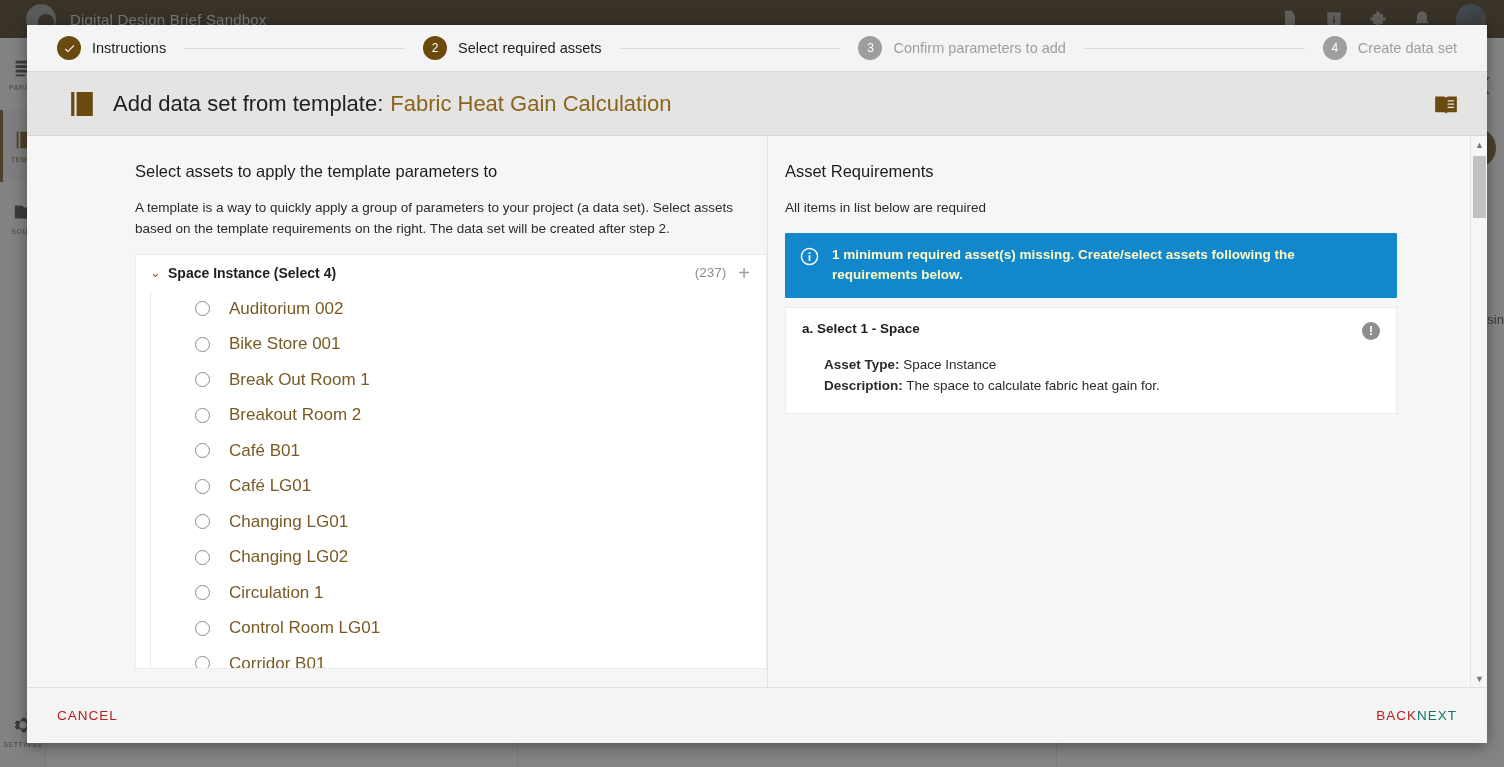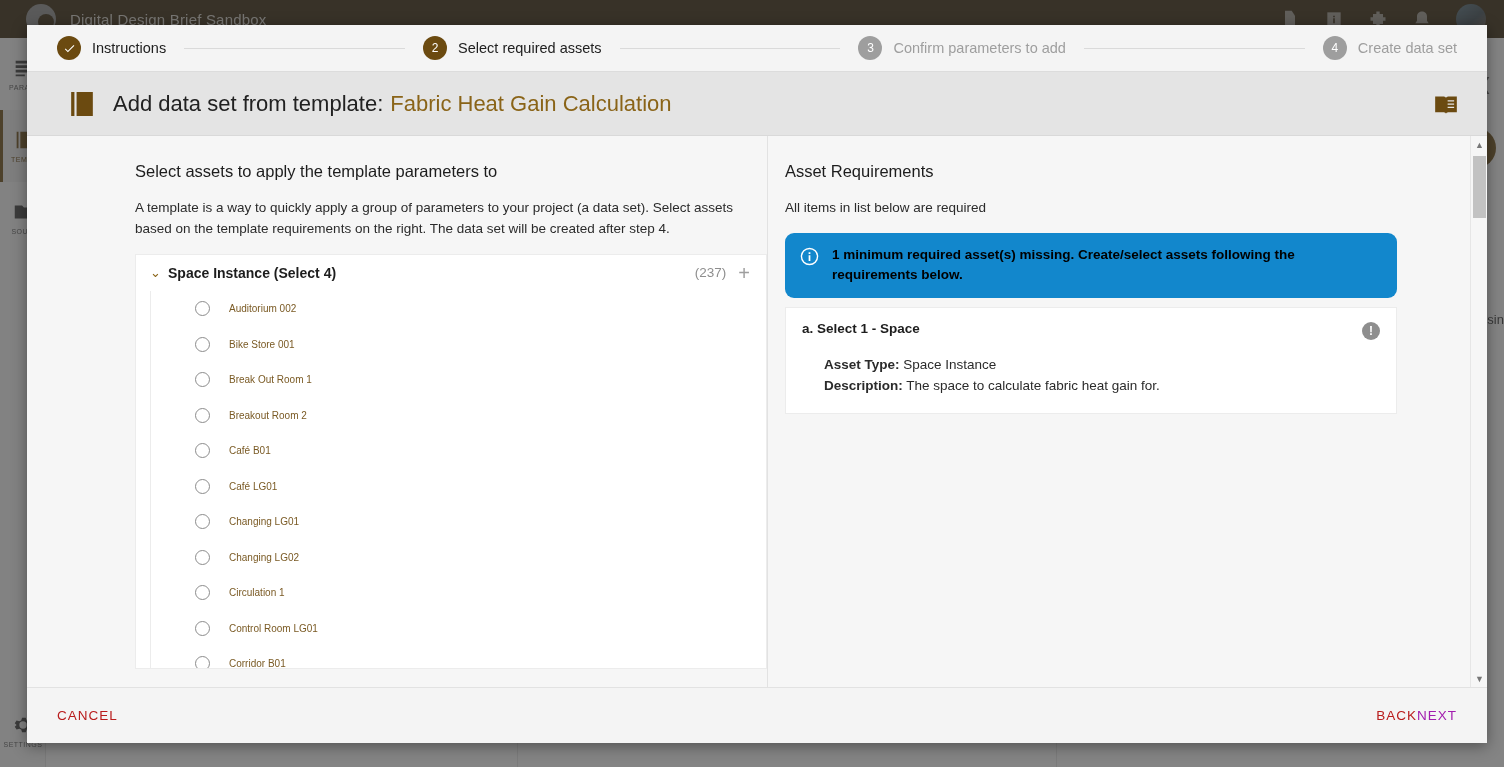--- a/index.html
+++ b/index.html
@@ -131,25 +131,25 @@
   .grp-label { font-size: 14px; color: #1d1d1d; font-weight: 700; }
   .grp-count { margin-left: auto; font-size: 13.5px; color: #8e8e8e; }
   .grp-plus { margin-left: 12px; font-size: 20px; color: #9e9e9e; font-weight: 300; line-height: 1; }
 
   .opt-rows { border-left: 1px solid #ececec; margin-left: 14px; }
   .opt-row { display: flex; align-items: center; height: 35.5px; padding-left: 44px; }
   .radio {
     width: 15px; height: 15px; border: 1.6px solid #8c8c8c; border-radius: 50%;
     flex: 0 0 auto;
   }
-  .opt-label { margin-left: 19px; font-size: 10px; color: #7a5a24; }
+  .opt-label { margin-left: 19px; font-size: 17px; color: #7a5a24; }
 
   .info-banner {
-    margin-top: 14px; background: #1287cc; color: #000000; display: flex;
-    gap: 12px; padding: 12px 14px 13px 14px; border-radius: 9px;
+    margin-top: 14px; background: #1287cc; color: #fef9c3; display: flex;
+    gap: 12px; padding: 12px 14px 13px 14px; border-radius: 1px;
   }
   .info-banner svg { width: 21px; height: 21px; fill: #fff; flex: 0 0 auto; margin-top: 1px; }
   .info-text { font-size: 13.5px; font-weight: 700; line-height: 1.5; }
 
   .req-card {
     background: #fff; border: 1px solid #ececec; margin-top: 9px;
     padding: 13px 16px 17px 16px; display: flex;
   }
   .req-main { flex: 1 1 auto; }
   .req-title { font-size: 13.5px; color: #1d1d1d; font-weight: 700; }
@@ -176,21 +176,21 @@
     background: #c2c2c2;
   }
 
   .modal-footer {
     height: 56px; background: #f4f4f4; border-top: 1px solid #e2e2e2;
     display: flex; align-items: center; padding: 0 30px;
   }
   .btn-text {
     font-size: 13.5px; letter-spacing: 1px; color: #b91c1c; font-weight: 500;
   }
-  .btn-text.disabled { color: #a21caf; }
+  .btn-text.disabled { color: #0f766e; }
   .footer-right { margin-left: auto; display: flex; }
 </style>
 </head>
 <body>
 
 <div id="app-background">
 
   <div class="bg-col-div" style="left:517px"></div>
   <div class="bg-col-div" style="left:1056px"></div>
 
@@ -298,21 +298,21 @@
       <svg viewBox="0 0 24 24">
           <path d="M2 5h8c1 0 2 .7 2 1.6V21c0-.8-1-1.5-2-1.5H2zm20 0h-8c-1 0-2 .7-2 1.6V21c0-.8 1-1.5 2-1.5h8zm-8.5 3.5h6v1.3h-6zm0 3h6v1.3h-6zm0 3h6v1.3h-6z"></path>
         </svg>
     </div>
   </div>
 
   <div class="modal-body">
 
     <div class="pane-left">
       <div class="pane-h">Select assets to apply the template parameters to</div>
-      <div class="pane-p">A template is a way to quickly apply a group of parameters to your project (a data set). Select assets based on the template requirements on the right. The data set will be created after step 4.</div>
+      <div class="pane-p">A template is a way to quickly apply a group of parameters to your project (a data set). Select assets based on the template requirements on the right. The data set will be created after step 2.</div>
 
       <div class="asset-list">
         <div class="group-row">
           <span class="grp-chevron">⌄</span>
           <span class="grp-label">Space Instance (Select 4)</span>
           <span class="grp-count">(237)</span>
           <span class="grp-plus">+</span>
         </div>
         <div class="opt-rows" id="options-host">
             <div class="opt-row">

